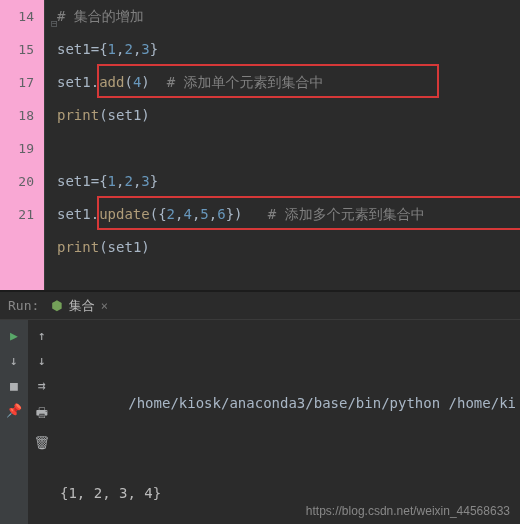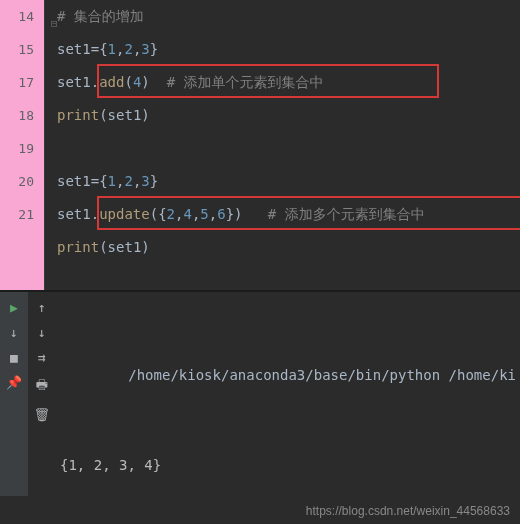--- a/index.html
+++ b/index.html
@@ -160,20 +160,26 @@
     <div class="code-line"></div>
     <div class="code-line"><span class="ident">set1</span><span class="paren">=</span><span class="paren">{</span><span class="num">1</span><span class="paren">,</span><span class="num">2</span><span class="paren">,</span><span class="num">3</span><span class="paren">}</span></div>
     <div class="code-line"><span class="ident">set1</span><span class="paren">.</span><span class="func">update</span><span class="paren">(</span><span class="paren">{</span><span class="num">2</span><span class="paren">,</span><span class="num">4</span><span class="paren">,</span><span class="num">5</span><span class="paren">,</span><span class="num">6</span><span class="paren">}</span><span class="paren">)</span><span>   </span><span class="comment"># 添加多个元素到集合中</span></div>
     <div class="code-line"><span class="func">print</span><span class="paren">(</span><span class="ident">set1</span><span class="paren">)</span></div>
   </div>
 </div>
 
 <div class="divider"></div>
 
 <div class="run-panel">
+  <div class="run-header">
+    <span>Run:</span>
+    <span class="py-icon">⬢</span>
+    <span class="tab-label">集合</span>
+    <span class="close-x">×</span>
+  </div>
   <div class="run-body">
     <div class="run-toolbar">
       <span class="tb-icon play">▶</span>
       <span class="tb-icon">↓</span>
       <span class="tb-icon">■</span>
       <span class="tb-icon">📌</span>
     </div>
     <div class="run-toolbar2">
       <span class="tb-icon">↑</span>
       <span class="tb-icon">↓</span>

